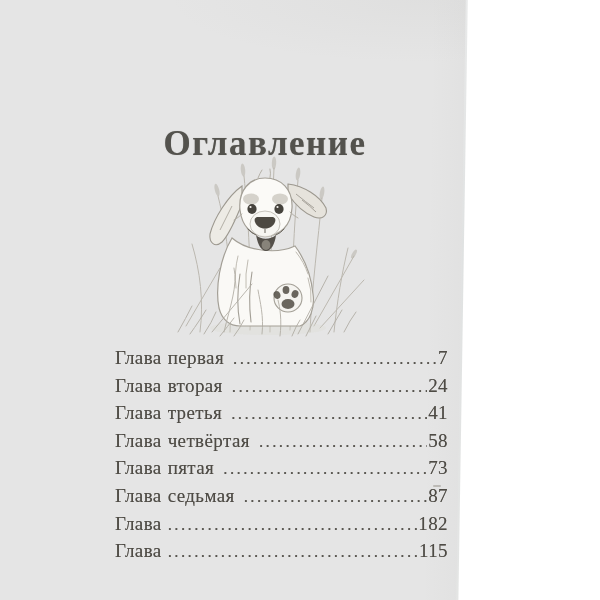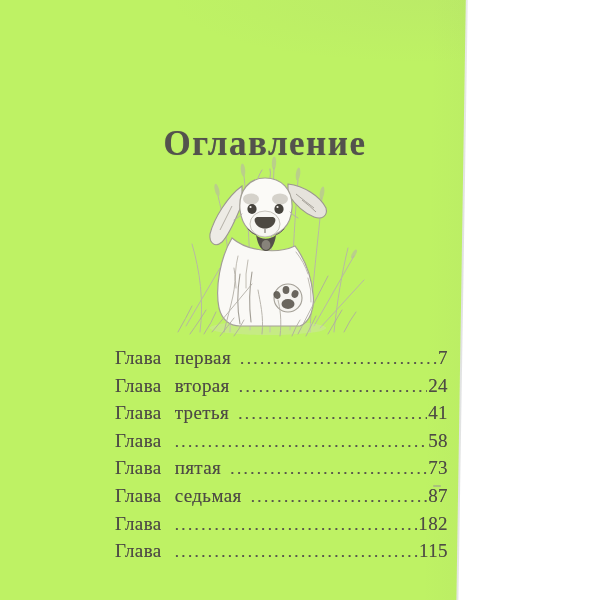--- a/index.html
+++ b/index.html
@@ -1,18 +1,18 @@
 <!DOCTYPE html>
 <html><head>
 <meta charset="utf-8">
 <style>
   html,body{margin:0;padding:0;background:#ffffff;}
   #stage{
     position:relative;width:600px;height:600px;overflow:hidden;
-    background:#bef264;
+    background:#e5e5e5;
     font-family:"Liberation Serif","DejaVu Serif",serif;
   }
   
   .top-smudge{
     position:absolute;left:0;top:0;width:600px;height:90px;
     background:radial-gradient(ellipse 60% 100% at 70% 0%, rgba(150,150,145,.07), rgba(150,150,145,0) 70%);
     pointer-events:none;
   }
   
   .page-edge-strip{
@@ -42,21 +42,21 @@
   }
   .toc{
     position:absolute;left:115px;top:347px;width:333px;
     color:#4e4b45;
     text-shadow:0 0 .5px rgba(78,75,69,.5);
   }
   .toc-row{
     display:flex;align-items:baseline;
     height:27.6px;font-size:19px;letter-spacing:.4px;
   }
-  .ch-label{margin-right:13px;}
+  .ch-label{margin-right:6px;}
   .ch-name{margin-right:9px;}
   .leader{
     flex:1;overflow:hidden;white-space:nowrap;
     font-size:17px;letter-spacing:2.4px;color:#56534d;
     margin-right:1px;
   }
   .pagenum{text-align:right;}
   .scan-dash{
     position:absolute;left:433px;top:485px;width:8px;height:2px;
     background:#9b988f;border-radius:1px;opacity:.55;
@@ -190,20 +190,21 @@
 
   <div class="toc-row">
     <span class="ch-label">Глава</span>
     <span class="ch-name">третья</span>
     <span class="leader">............................................................</span>
     <span class="pagenum">41</span>
   </div>
 
   <div class="toc-row">
     <span class="ch-label">Глава</span>
+    <span class="ch-name">четвёртая</span>
     <span class="leader">............................................................</span>
     <span class="pagenum">58</span>
   </div>
 
   <div class="toc-row">
     <span class="ch-label">Глава</span>
     <span class="ch-name">пятая</span>
     <span class="leader">............................................................</span>
     <span class="pagenum">73</span>
   </div>

